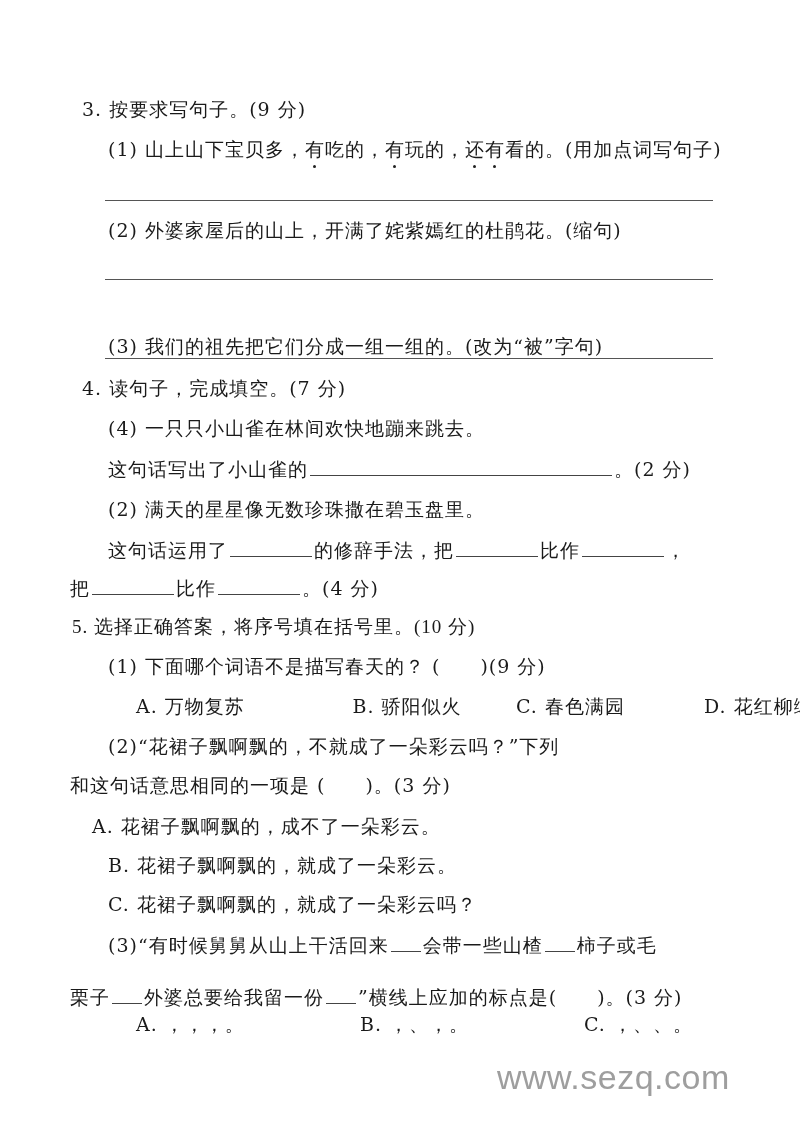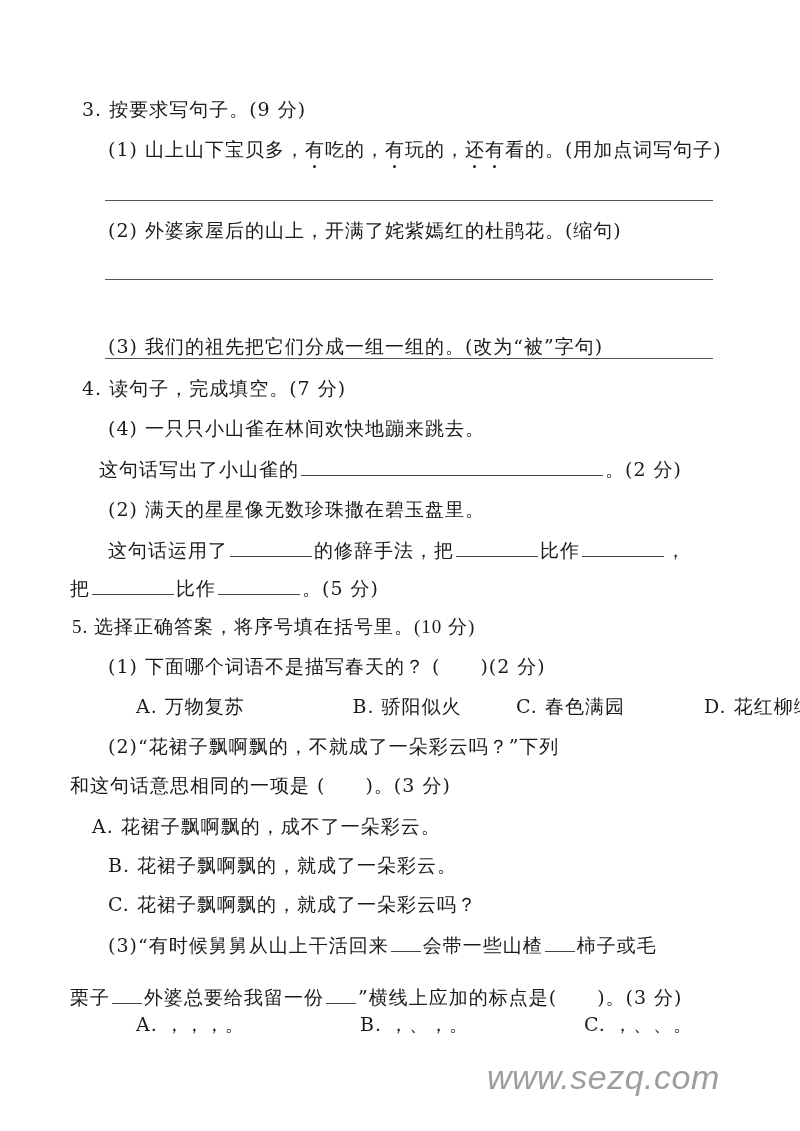--- a/index.html
+++ b/index.html
@@ -19,23 +19,23 @@
     display: inline-block; border-bottom: 1.2px solid #444;
     height: 18px; vertical-align: baseline; margin: 0 2px;
   }
   .dotted { position: relative; display: inline-block; }
   .dotted::after {
     content: ""; position: absolute; left: 50%; bottom: -7px;
     width: 3px; height: 3px; margin-left: -1.5px; border-radius: 50%;
     background: #222;
   }
   .watermark {
-    position: absolute; left: 487px; top: 1058px;
+    position: absolute; left: 497px; top: 1058px;
     font-family: "Liberation Sans", "DejaVu Sans", sans-serif;
-    font-size: 34px; color: #9e9e9e; letter-spacing: 0.5px; font-style: italic;
+    font-size: 34px; color: #9e9e9e; letter-spacing: 0.5px;
   }
   .opt { display: inline-block; margin-left: 28px; }
 </style>
 </head>
 <body>
 
 <div class="line" style="left:82px; top:97px;">3. 按要求写句子。(9 分)</div>
 
 <div class="line" style="left:108px; top:137px;">
   <span>(1) 山上山下宝贝多，</span><span class="dotted">有</span><span>吃的，</span><span class="dotted">有</span><span>玩的，</span><span class="dotted">还</span><span class="dotted">有</span><span>看的。</span><span>(用加点词写句子)</span>
@@ -43,33 +43,33 @@
 <div class="rule" style="left:105px; top:200px; width:608px;"></div>
 
 <div class="line" style="left:108px; top:218px;">(2) 外婆家屋后的山上，开满了姹紫嫣红的杜鹃花。(缩句)</div>
 <div class="rule" style="left:105px; top:279px; width:608px;"></div>
 
 <div class="line" style="left:108px; top:297px;margin-top:37px;">(3) 我们的祖先把它们分成一组一组的。(改为“被”字句)</div>
 <div class="rule" style="left:105px; top:358px; width:608px;"></div>
 
 <div class="line" style="left:82px; top:376px;">4. 读句子，完成填空。(7 分)</div>
 <div class="line" style="left:108px; top:416px;">(4) 一只只小山雀在林间欢快地蹦来跳去。</div>
-<div class="line" style="left:99px; top:457px;">
+<div class="line" style="left:108px; top:457px;">
   <span>这句话写出了小山雀的</span><span class="blank" style="width:302px;"></span><span>。(2 分)</span>
 </div>
 <div class="line" style="left:108px; top:497px;">(2) 满天的星星像无数珍珠撒在碧玉盘里。</div>
 <div class="line" style="left:108px; top:538px;">
   <span>这句话运用了</span><span class="blank" style="width:82px;"></span><span>的修辞手法，把</span><span class="blank" style="width:82px;"></span><span>比作</span><span class="blank" style="width:82px;"></span><span>，</span>
 </div>
 <div class="line" style="left:70px; top:576px;">
-  <span>把</span><span class="blank" style="width:82px;"></span><span>比作</span><span class="blank" style="width:82px;"></span><span>。(5 分)</span>
+  <span>把</span><span class="blank" style="width:82px;"></span><span>比作</span><span class="blank" style="width:82px;"></span><span>。(4 分)</span>
 </div>
 
 <div class="line" style="left:72px; top:615px;font-family:Liberation Serif, serif;">5. 选择正确答案，将序号填在括号里。(10 分)</div>
-<div class="line" style="left:108px; top:654px;">(1) 下面哪个词语不是描写春天的？ (　　)(2 分)</div>
+<div class="line" style="left:108px; top:654px;">(1) 下面哪个词语不是描写春天的？ (　　)(9 分)</div>
 <div class="line" style="left:108px; top:694px;">
   <span class="opt" style="width:162px;">A. 万物复苏</span><span class="opt" style="width:162px;text-align:center;">B. 骄阳似火</span><span class="opt" style="width:160px;">C. 春色满园</span><span class="opt">D. 花红柳绿</span>
 </div>
 <div class="line" style="left:108px; top:734px;">(2)“花裙子飘啊飘的，不就成了一朵彩云吗？”下列</div>
 <div class="line" style="left:70px; top:773px;">和这句话意思相同的一项是 (　　)。(3 分)</div>
 <div class="line" style="left:92px; top:814px;">A. 花裙子飘啊飘的，成不了一朵彩云。</div>
 <div class="line" style="left:108px; top:853px;">B. 花裙子飘啊飘的，就成了一朵彩云。</div>
 <div class="line" style="left:108px; top:892px;">C. 花裙子飘啊飘的，就成了一朵彩云吗？</div>
 
 <div class="line" style="left:108px; top:933px;">

